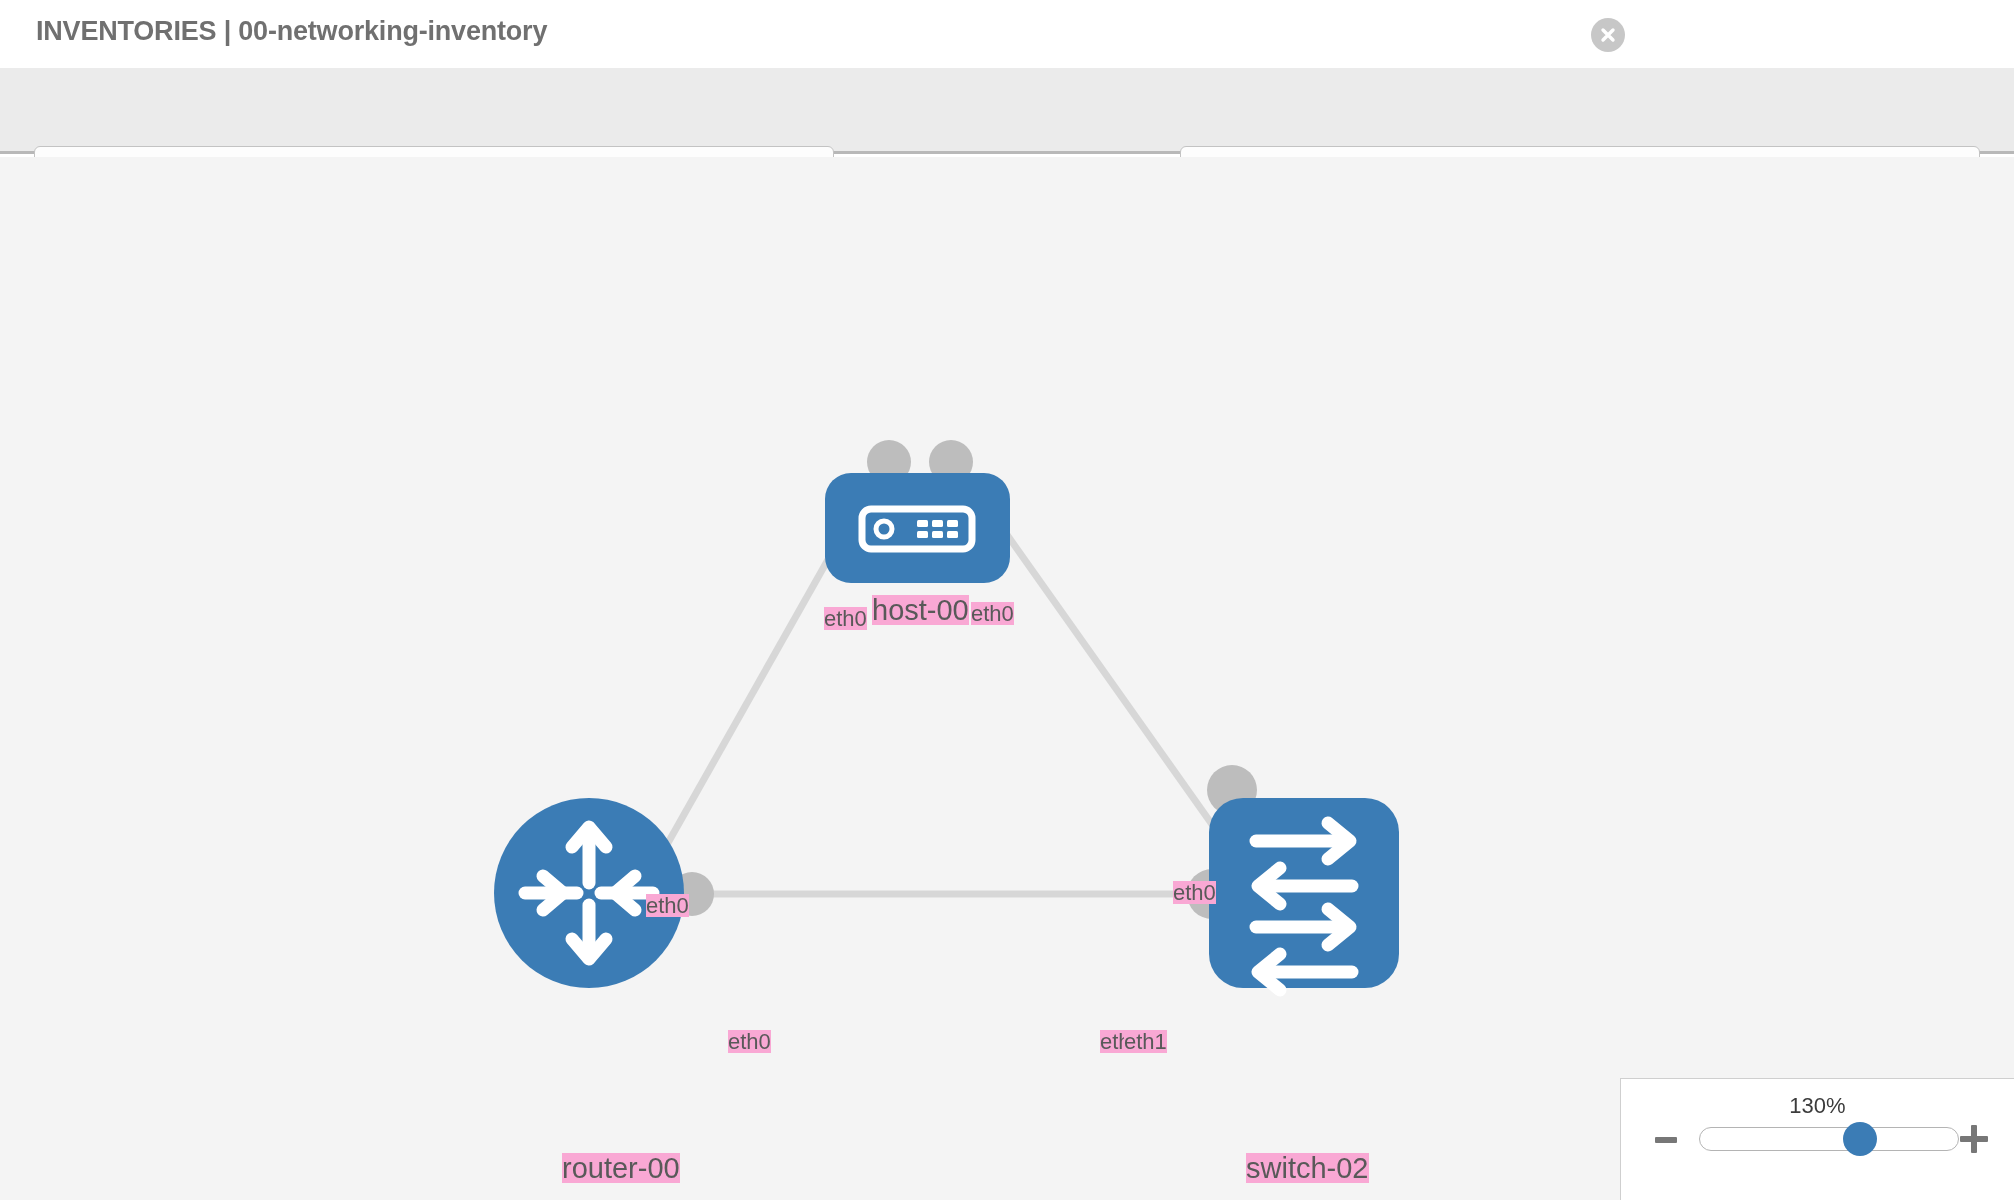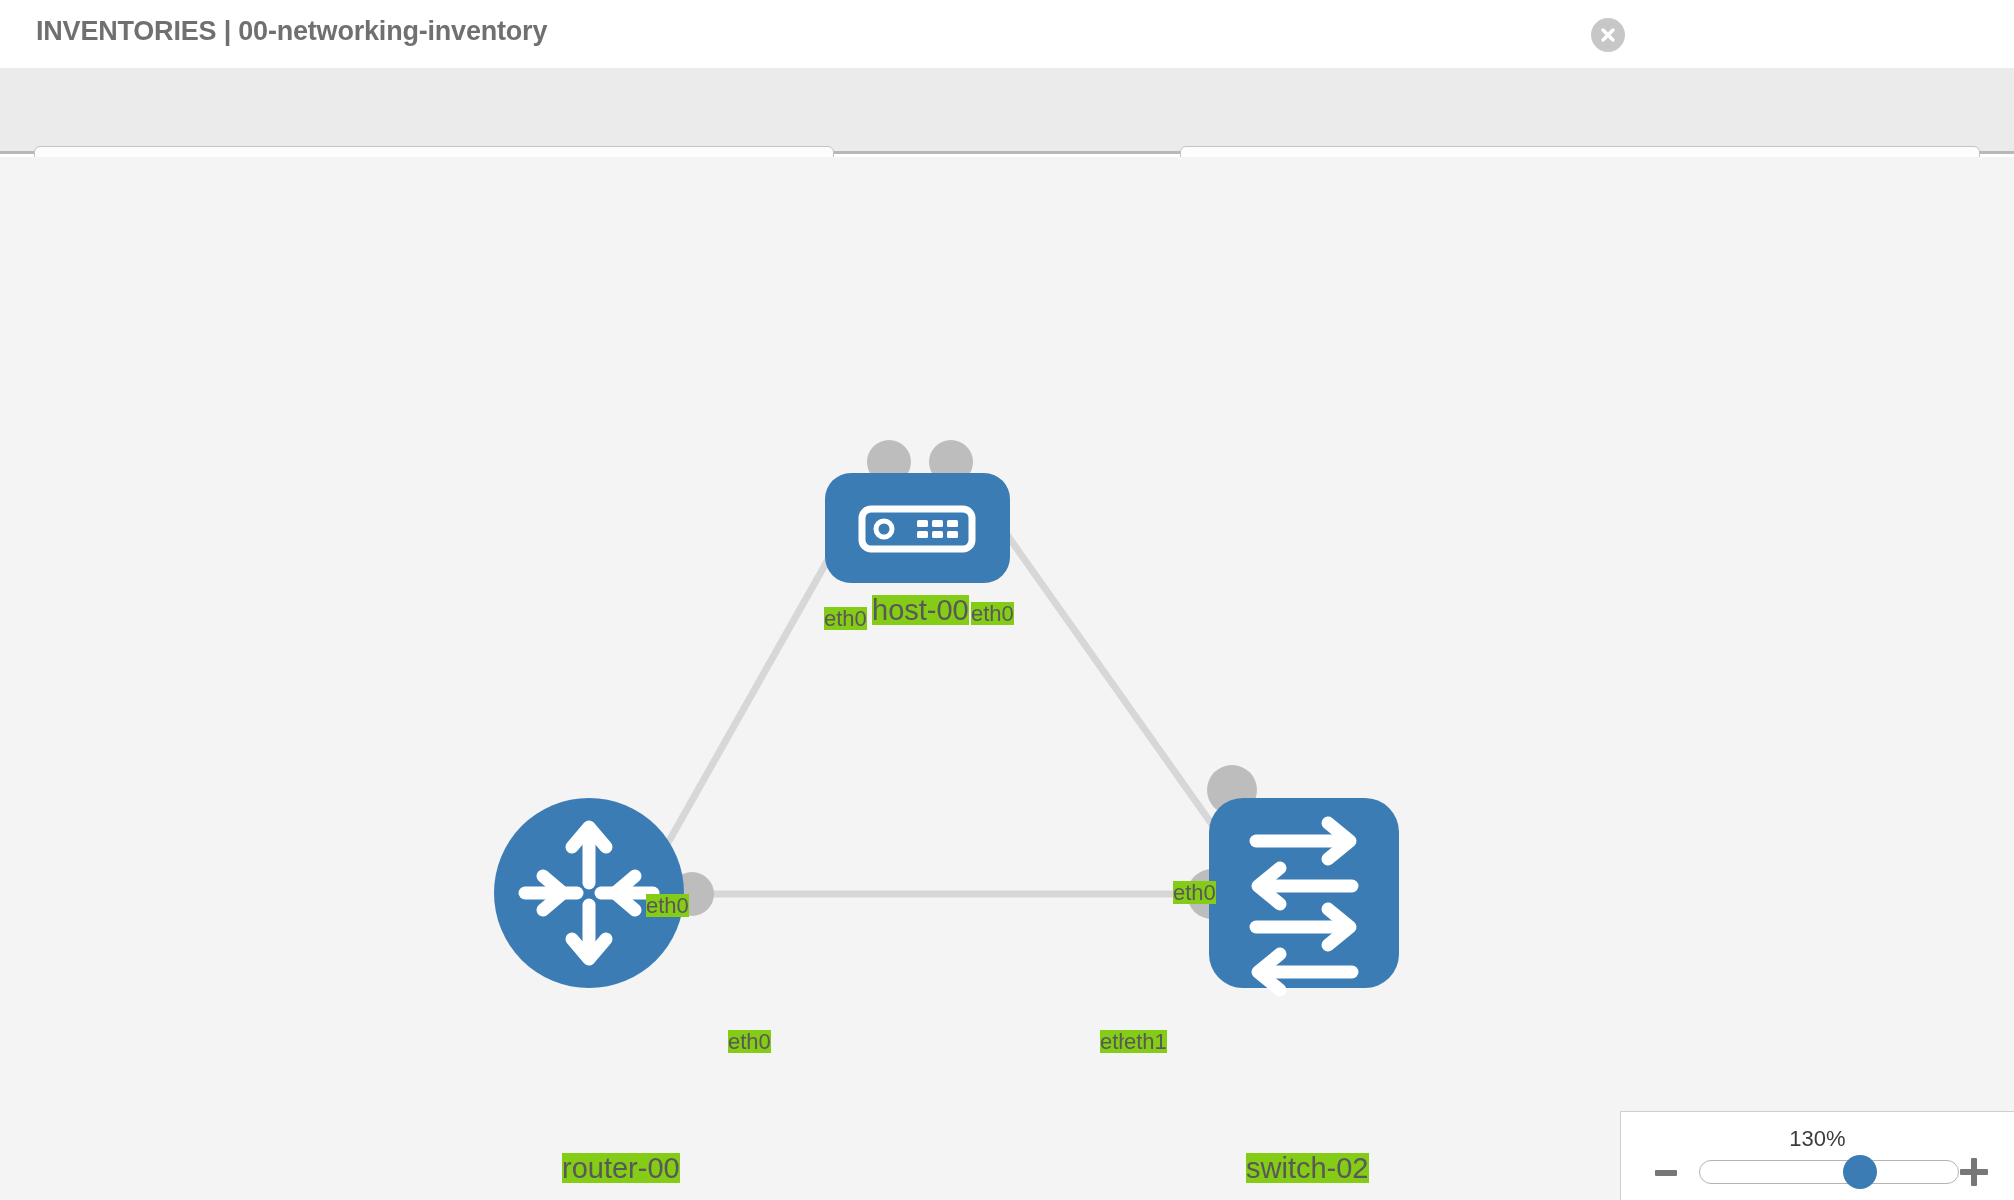--- a/index.html
+++ b/index.html
@@ -70,32 +70,32 @@
     position: absolute; left: 0; top: 157px;
     width: 2014px; height: 1043px;
     background: #f4f4f4;
     overflow: hidden;
   }
   #graph-svg { position: absolute; left: 0; top: 0; }
 
   
   .chip {
     position: absolute;
-    background: #84cc16;
+    background: #f9a8d4;
     color: #595959;
     white-space: nowrap;
     line-height: 1.05;
   }
   .node-label { font-size: 29px; }
   .if-label   { font-size: 22px; }
 
   
   .zoom-panel {
     position: absolute; right: 0; bottom: 0;
-    width: 394px; height: 89px;
+    width: 394px; height: 122px;
     background: #ffffff;
     border-top: 1px solid #cfcfcf;
     border-left: 1px solid #cfcfcf;
   }
   .zoom-value {
     position: absolute; top: 14px; width: 100%;
     text-align: center; font-size: 22px; color: #3c3c3c;
   }
   .zoom-minus {
     position: absolute; left: 34px; top: 58px;

